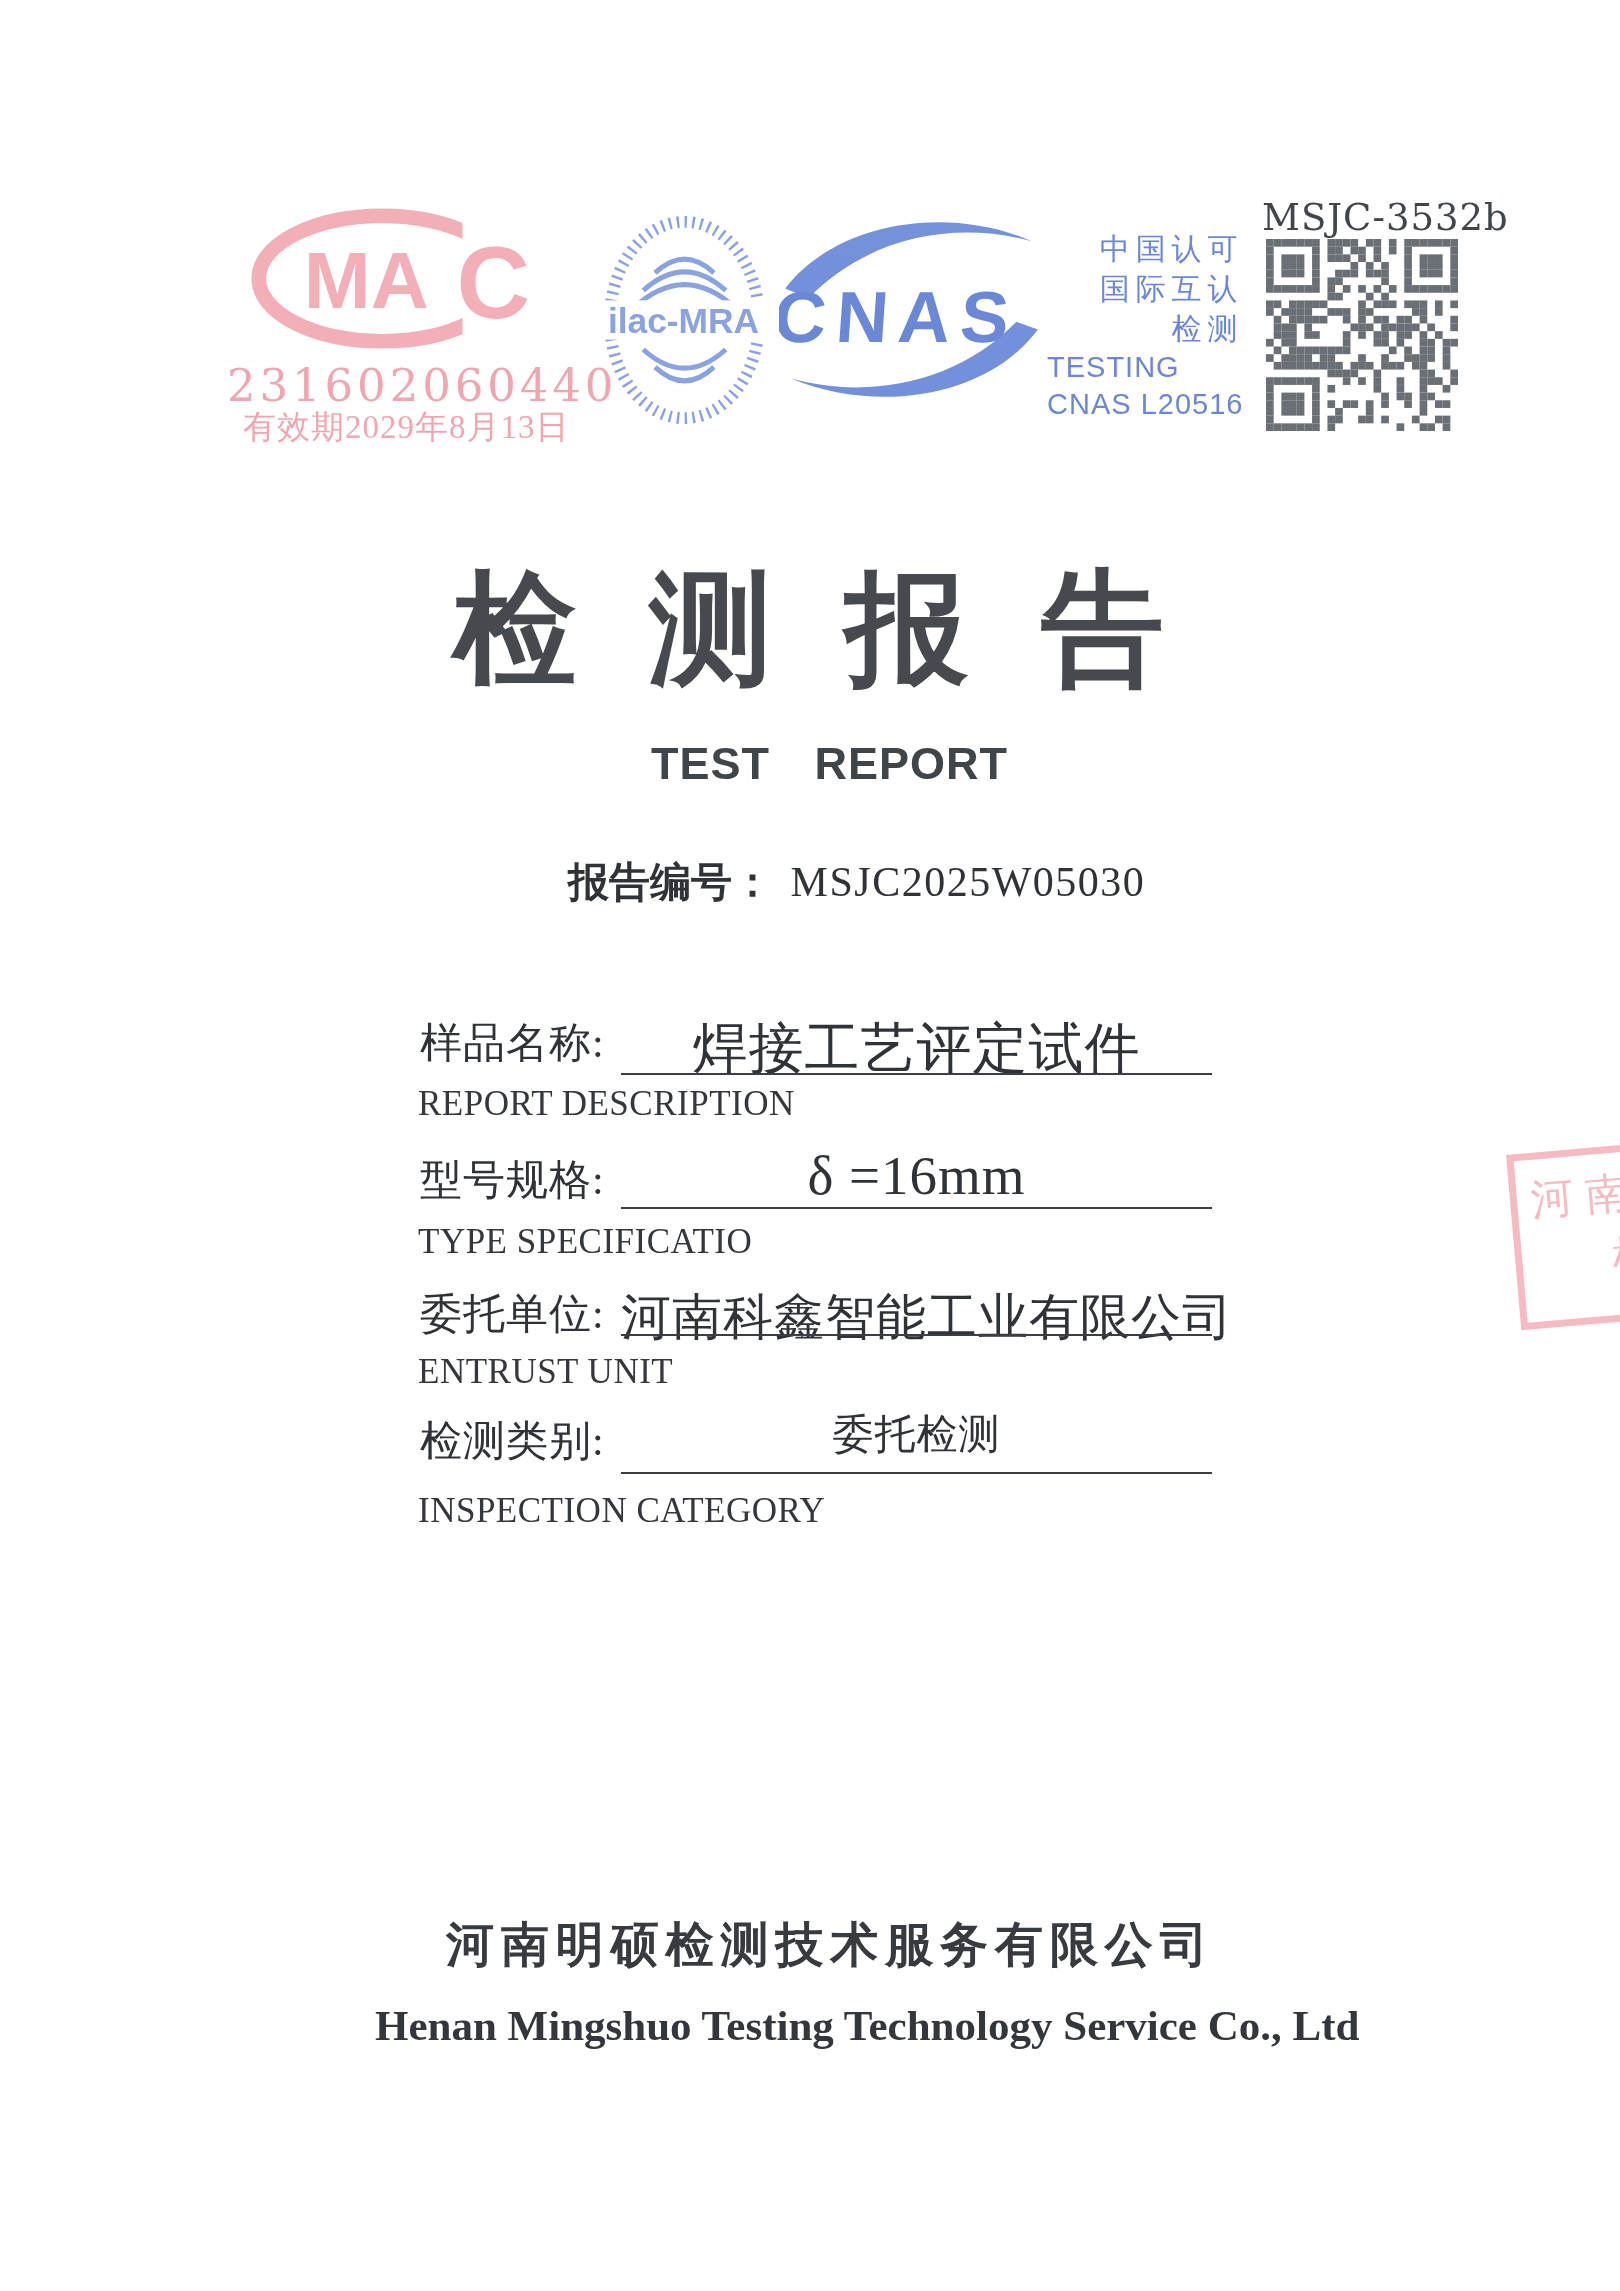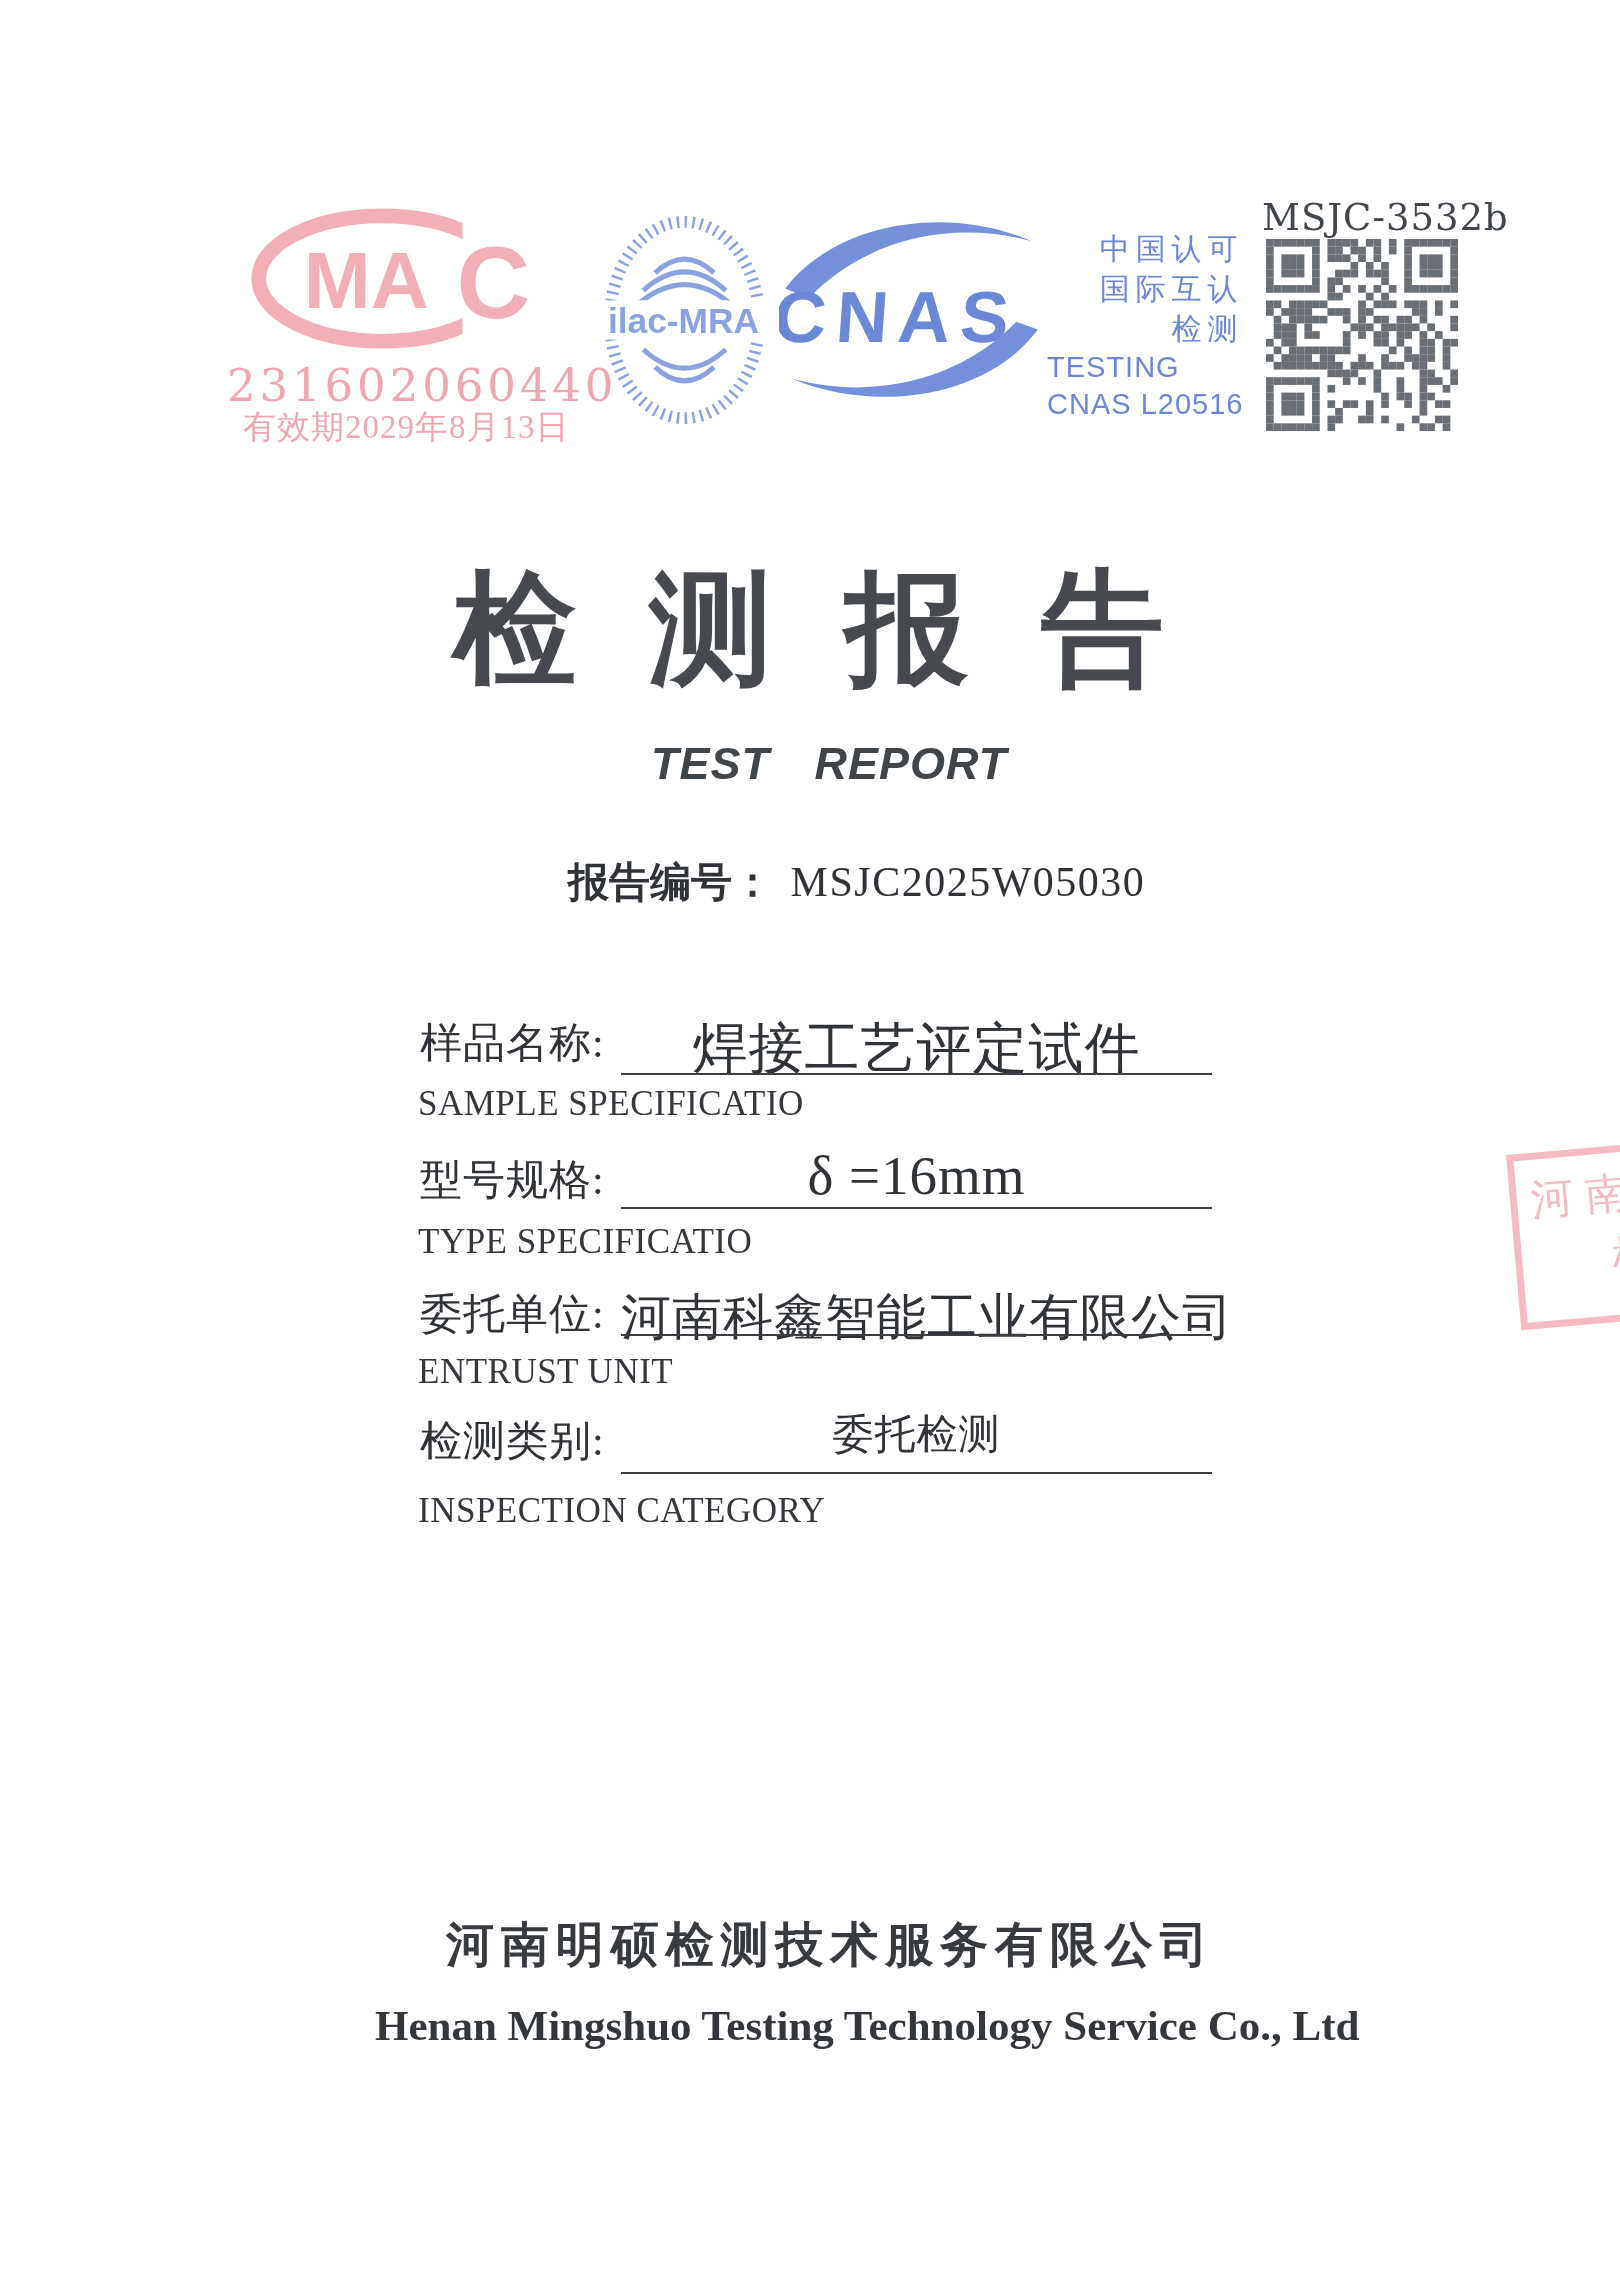--- a/index.html
+++ b/index.html
@@ -44,21 +44,21 @@
   
   #title-zh{
     left:453px;top:561px;
     font-size:123px;font-weight:600;letter-spacing:73px;
     color:#46494d;white-space:nowrap;line-height:137px;
   }
   #title-en{
     left:651px;top:738px;
     font-family:"Liberation Sans", sans-serif;font-weight:bold;
     font-size:45px;letter-spacing:1px;word-spacing:31px;
-    color:#404549;white-space:nowrap;font-style:italic;
+    color:#404549;white-space:nowrap;
   }
 
   
   #report-no{left:568px;top:855px;white-space:nowrap;}
   #report-no-label{
     font-family:"Liberation Sans", sans-serif;font-weight:bold;
     font-size:41px;color:#2f3337;
   }
   #report-no-value{
     font-family:"Liberation Serif", serif;font-size:42px;letter-spacing:1.5px;
@@ -468,21 +468,21 @@
   <div id="title-zh" class="abs">检测报告</div>
   <div id="title-en" class="abs">TEST REPORT</div>
 
   <div id="report-no" class="abs">
     <span id="report-no-label">报告编号：</span><span id="report-no-value">MSJC2025W05030</span>
   </div>
 
   <div class="abs field-label" style="top:1015px">样品名称:</div>
   <div class="abs field-value" style="top:1012px">焊接工艺评定试件</div>
   <div class="abs field-line" style="top:1073px"></div>
-  <div class="abs field-caption" style="top:1084px">SAMPLE SPECIFICATIO</div>
+  <div class="abs field-caption" style="top:1084px">REPORT DESCRIPTION</div>
 
   <div class="abs field-label" style="top:1152px">型号规格:</div>
   <div class="abs field-value" style="top:1144px">δ =16mm</div>
   <div class="abs field-line" style="top:1207px"></div>
   <div class="abs field-caption" style="top:1222px">TYPE SPECIFICATIO</div>
 
   <div class="abs field-label" style="top:1286px">委托单位:</div>
   <div class="abs field-value" style="top:1284px;font-size:50px">河南科鑫智能工业有限公司</div>
   <div class="abs field-line" style="top:1334px"></div>
   <div class="abs field-caption" style="top:1352px">ENTRUST UNIT</div>

